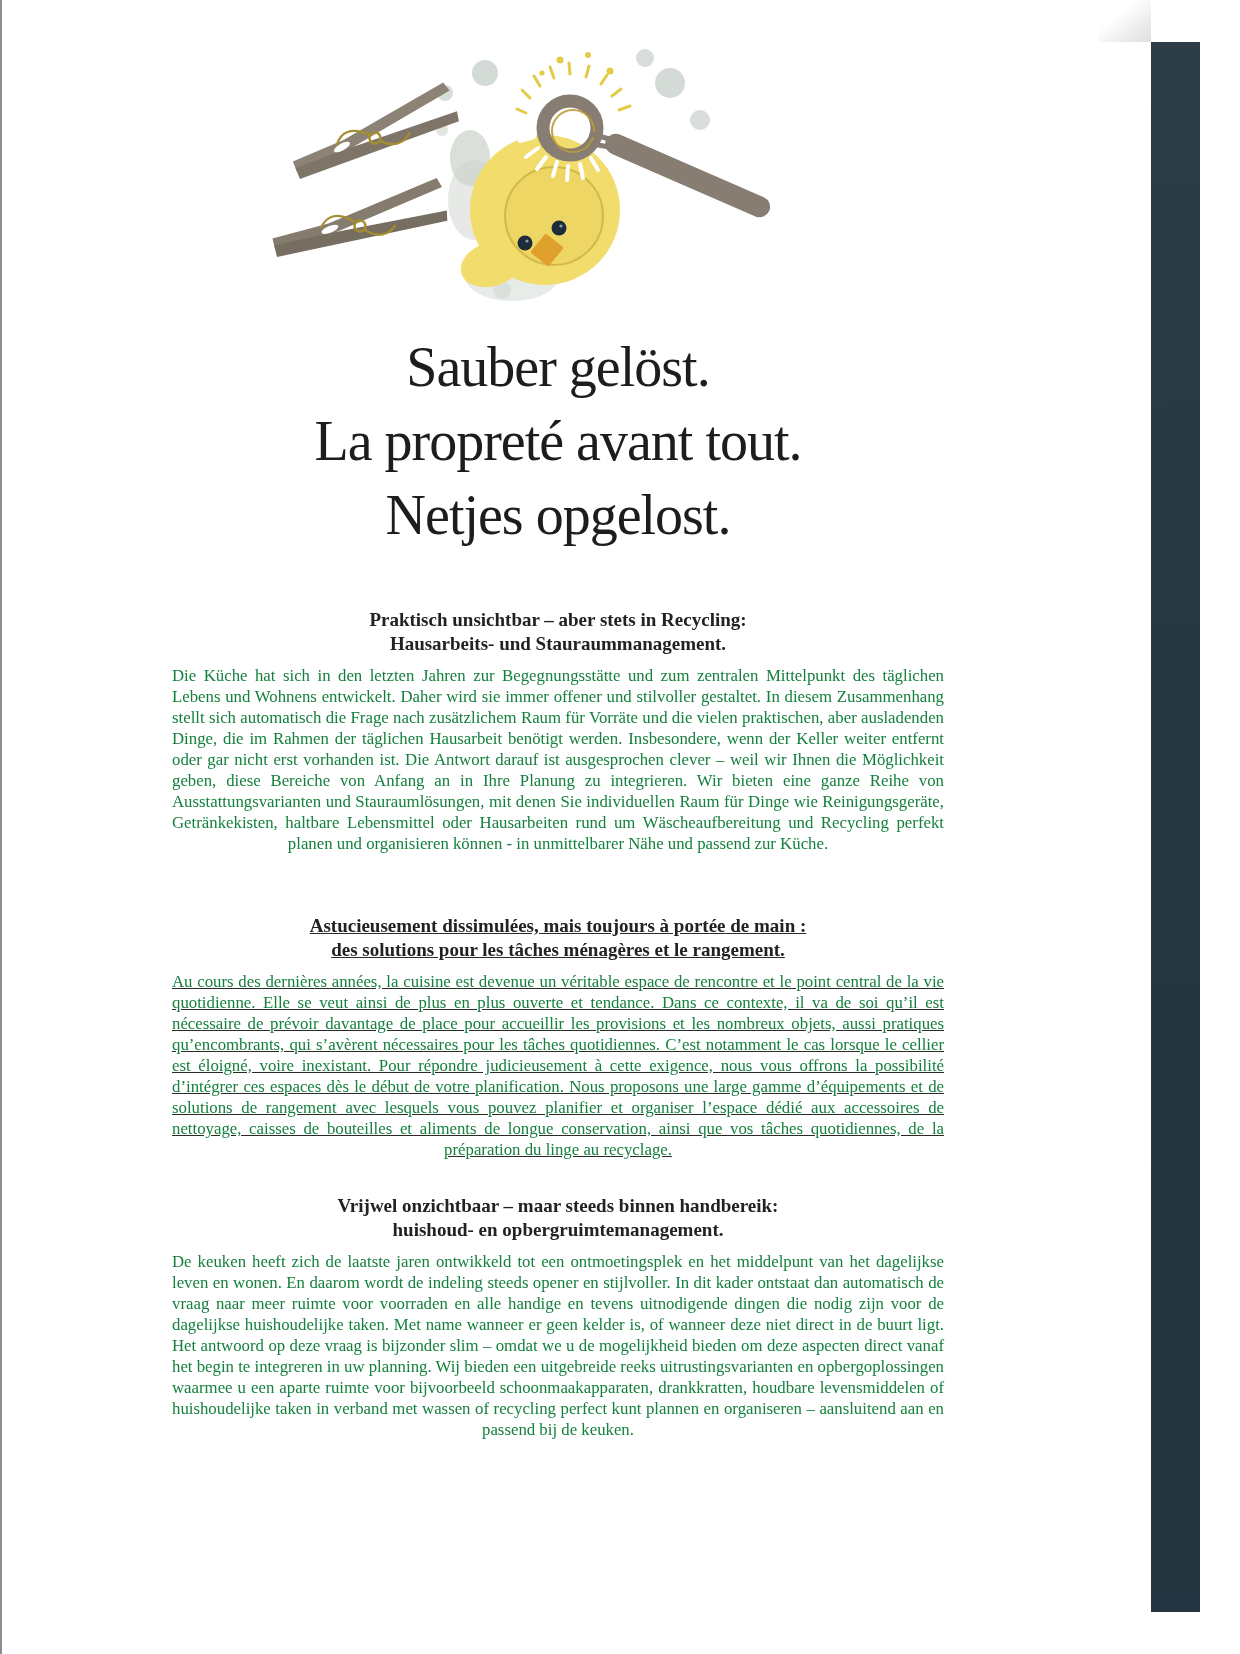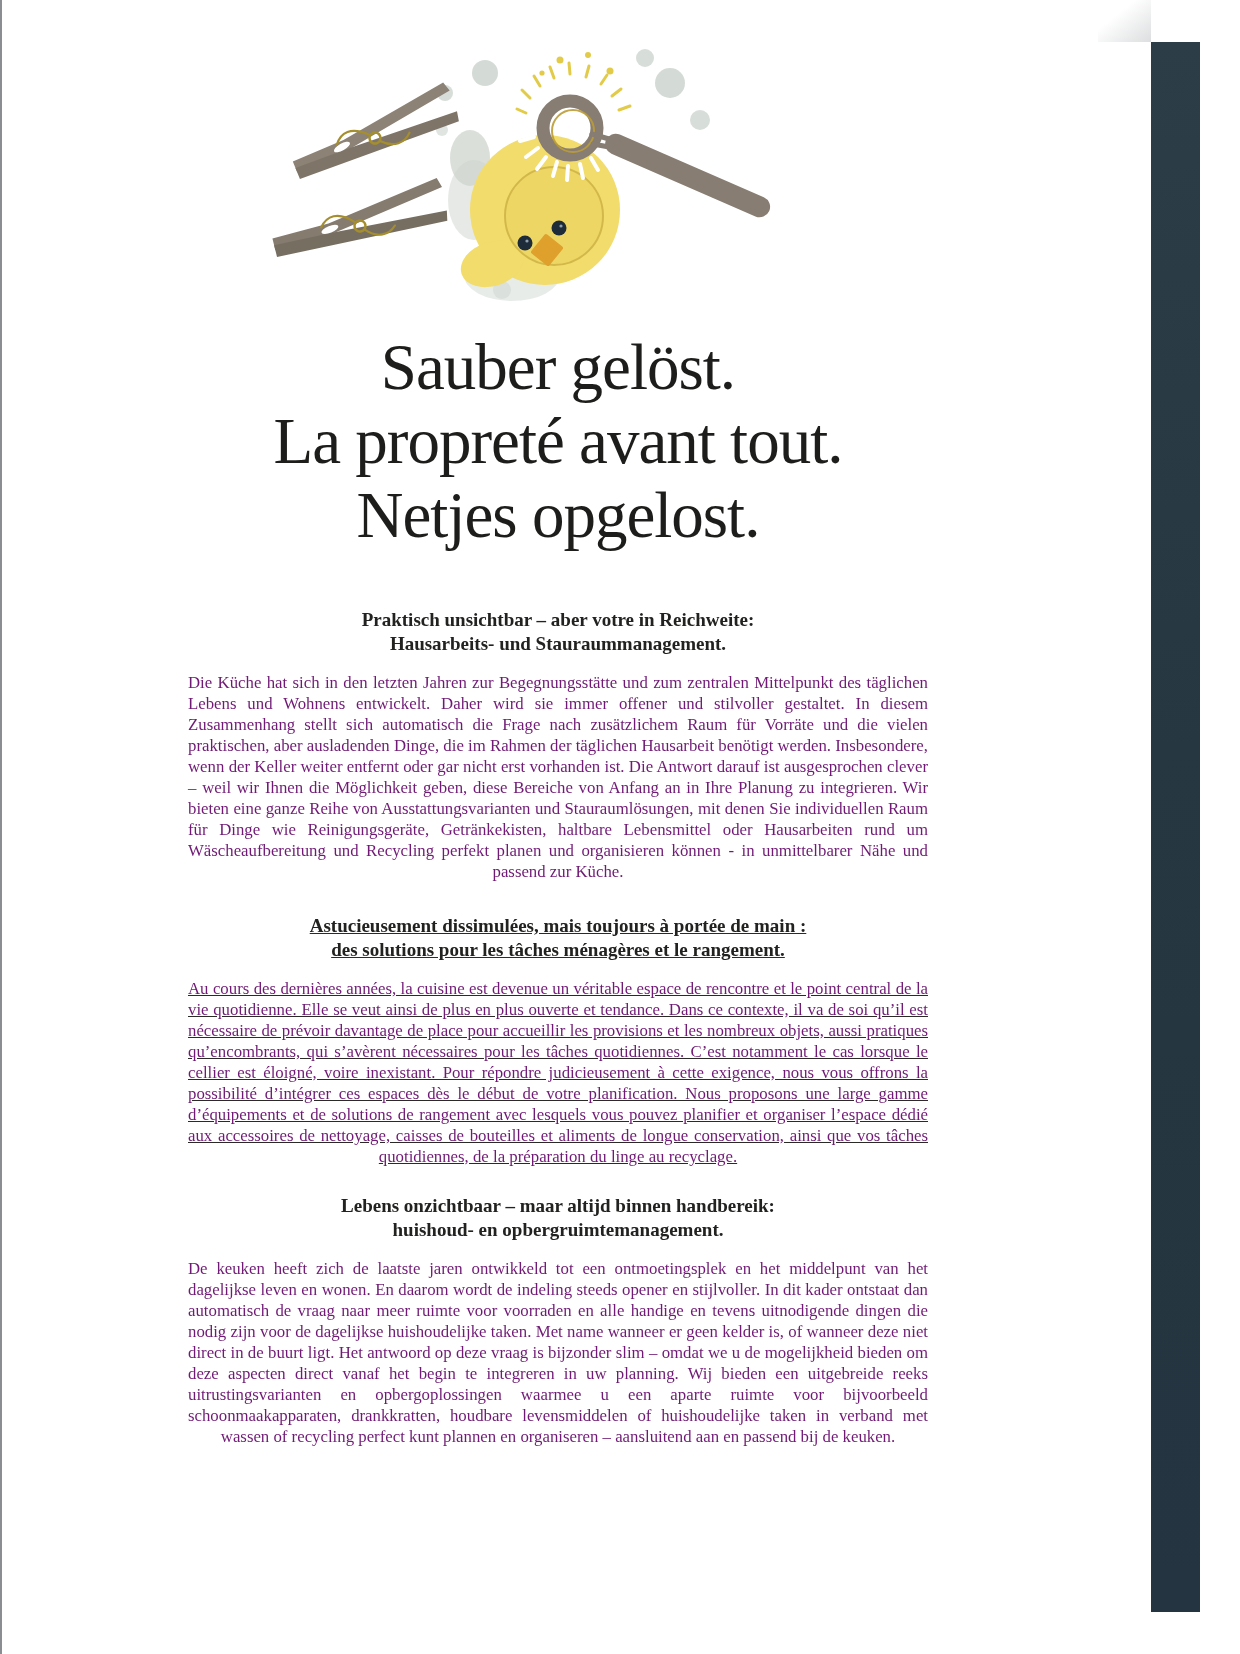--- a/index.html
+++ b/index.html
@@ -9,34 +9,34 @@
   }
   .left-edge{position:absolute;left:0;top:0;width:2px;height:1654px;background:#8a8e93;}
   .curl{position:absolute;left:1098px;top:0;width:53px;height:42px;
     background:linear-gradient(to bottom right,#ffffff 35%,#dcdedf 100%);}
   .spine{position:absolute;left:1151px;top:42px;width:49px;height:1570px;
     background:linear-gradient(175deg,#2d3d47 0%,#273741 45%,#243440 100%);}
   .content{position:absolute;left:172px;top:0;width:772px;height:100%;}
   .illu{position:absolute;left:90px;top:40px;width:592px;height:274px;}
   .title{
     position:absolute;top:330px;left:0;width:100%;margin:0;text-align:center;
-    font-weight:400;font-size:65px;line-height:74px;letter-spacing:-1px;color:#1d1d1b;
+    font-weight:400;font-size:56px;line-height:74px;letter-spacing:-1px;color:#1d1d1b;
     white-space:pre-line;
   }
   .section{position:absolute;left:0;width:772px;}
   .sec-de{top:608px;}
   .sec-fr{top:914px;text-decoration:underline;}
   .sec-nl{top:1194px;}
   .section h2{
     margin:0 0 9px 0;text-align:center;font-size:19px;line-height:24px;font-weight:700;
     color:#222220;white-space:pre-line;
   }
   .section p{
-    margin:16px;font-size:16.8px;line-height:21px;text-align:justify;text-align-last:center;
-    color:#701a75;
+    margin:0;font-size:16.8px;line-height:21px;text-align:justify;text-align-last:center;
+    color:#15803d;
   }
 </style>
 </head>
 <body>
 
 <div class="page">
   <div class="left-edge"></div>
 
   <div class="content">
 
@@ -110,33 +110,33 @@
           <rect x="0" y="-10.5" width="178" height="21" rx="10.5" fill="#877d72"></rect>
         </g>
       </g>
     </svg>
 
     <h1 class="title">Sauber gelöst.
 La propreté avant tout.
 Netjes opgelost.</h1>
 
     <section class="section sec-de">
-      <h2>Praktisch unsichtbar – aber votre in Reichweite:
+      <h2>Praktisch unsichtbar – aber stets in Recycling:
 Hausarbeits- und Stauraummanagement.</h2>
       <p>Die Küche hat sich in den letzten Jahren zur Begegnungsstätte und zum zentralen Mittelpunkt des täglichen Lebens und Wohnens entwickelt. Daher wird sie immer offener und stilvoller gestaltet. In diesem Zusammenhang stellt sich automatisch die Frage nach zusätzlichem Raum für Vorräte und die vielen praktischen, aber ausladenden Dinge, die im Rahmen der täglichen Hausarbeit benötigt werden. Insbesondere, wenn der Keller weiter entfernt oder gar nicht erst vorhanden ist. Die Antwort darauf ist ausgesprochen clever – weil wir Ihnen die Möglichkeit geben, diese Bereiche von Anfang an in Ihre Planung zu integrieren. Wir bieten eine ganze Reihe von Ausstattungsvarianten und Stauraumlösungen, mit denen Sie individuellen Raum für Dinge wie Reinigungsgeräte, Getränkekisten, haltbare Lebensmittel oder Hausarbeiten rund um Wäscheaufbereitung und Recycling perfekt planen und organisieren können - in unmittelbarer Nähe und passend zur Küche.</p>
     </section>
 
     <section class="section sec-fr">
       <h2>Astucieusement dissimulées, mais toujours à portée de main :
 des solutions pour les tâches ménagères et le rangement.</h2>
       <p>Au cours des dernières années, la cuisine est devenue un véritable espace de rencontre et le point central de la vie quotidienne. Elle se veut ainsi de plus en plus ouverte et tendance. Dans ce contexte, il va de soi qu’il est nécessaire de prévoir davantage de place pour accueillir les provisions et les nombreux objets, aussi pratiques qu’encombrants, qui s’avèrent nécessaires pour les tâches quotidiennes. C’est notamment le cas lorsque le cellier est éloigné, voire inexistant. Pour répondre judicieusement à cette exigence, nous vous offrons la possibilité d’intégrer ces espaces dès le début de votre planification. Nous proposons une large gamme d’équipements et de solutions de rangement avec lesquels vous pouvez planifier et organiser l’espace dédié aux accessoires de nettoyage, caisses de bouteilles et aliments de longue conservation, ainsi que vos tâches quotidiennes, de la préparation du linge au recyclage.</p>
     </section>
 
     <section class="section sec-nl">
-      <h2>Lebens onzichtbaar – maar altijd binnen handbereik:
+      <h2>Vrijwel onzichtbaar – maar steeds binnen handbereik:
 huishoud- en opbergruimtemanagement.</h2>
       <p>De keuken heeft zich de laatste jaren ontwikkeld tot een ontmoetingsplek en het middelpunt van het dagelijkse leven en wonen. En daarom wordt de indeling steeds opener en stijlvoller. In dit kader ontstaat dan automatisch de vraag naar meer ruimte voor voorraden en alle handige en tevens uitnodigende dingen die nodig zijn voor de dagelijkse huishoudelijke taken. Met name wanneer er geen kelder is, of wanneer deze niet direct in de buurt ligt. Het antwoord op deze vraag is bijzonder slim – omdat we u de mogelijkheid bieden om deze aspecten direct vanaf het begin te integreren in uw planning. Wij bieden een uitgebreide reeks uitrustingsvarianten en opbergoplossingen waarmee u een aparte ruimte voor bijvoorbeeld schoonmaakapparaten, drankkratten, houdbare levensmiddelen of huishoudelijke taken in verband met wassen of recycling perfect kunt plannen en organiseren – aansluitend aan en passend bij de keuken.</p>
     </section>
 
   </div>
 
   <div class="curl"></div>
   <div class="spine"></div>
 </div>
 

